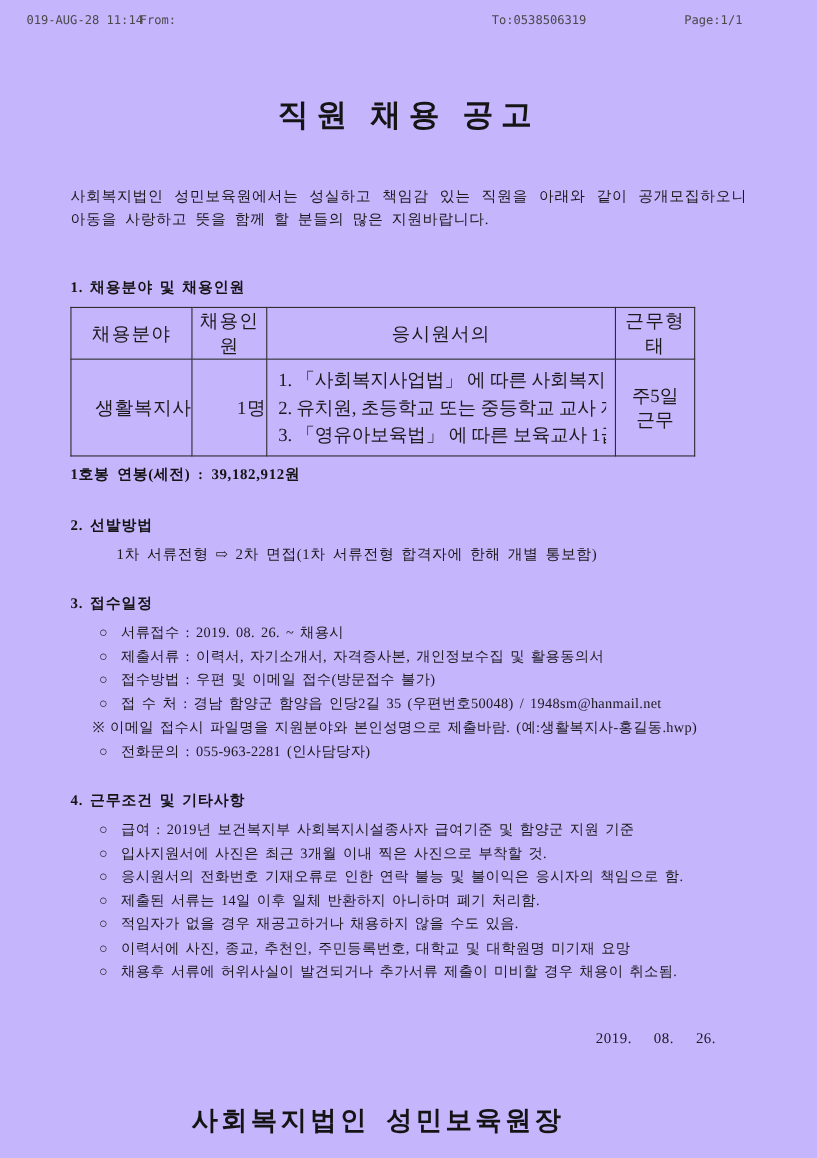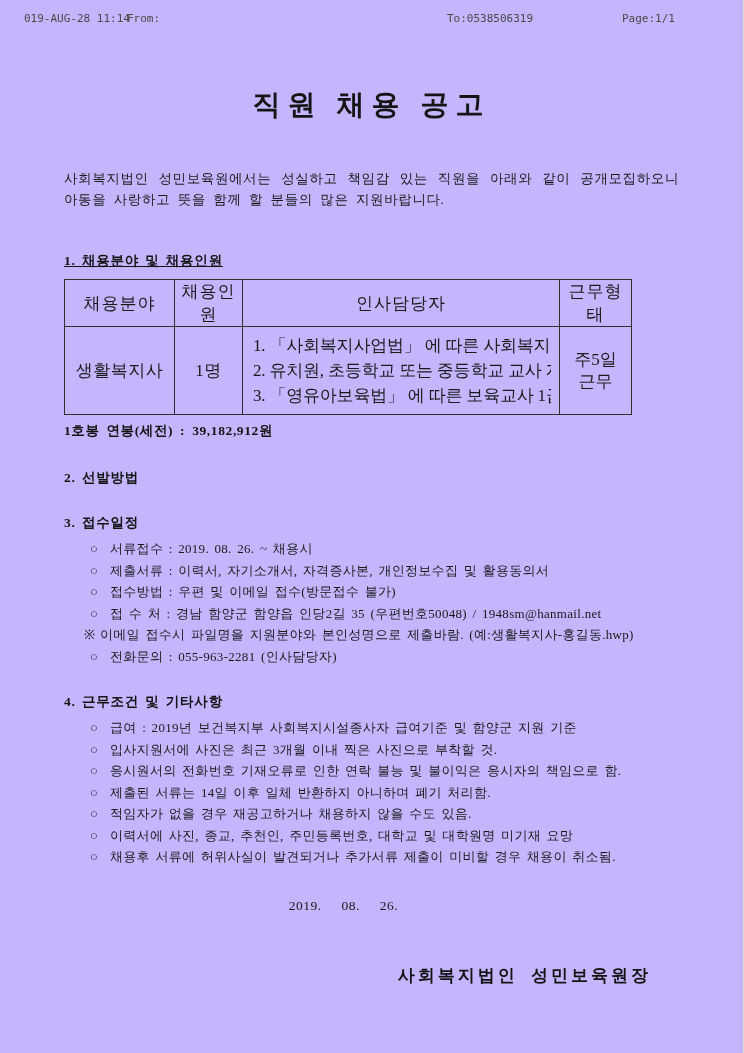--- a/index.html
+++ b/index.html
@@ -41,21 +41,21 @@
     font-size: 13.5px; line-height: 21px;
     letter-spacing: 0.6px; word-spacing: 3.5px;
     text-align: justify;
     color: #1a1a1a;
   }
   .sec-heading {
     font-size: 13.5px; font-weight: bold;
     letter-spacing: 0.8px; word-spacing: 2px;
     color: #141414;
   }
-  .sec1-heading { margin-top: 42px; text-decoration: underline; }
+  .sec1-heading { margin-top: 42px; }
 
   table.recruit-table {
     margin-top: 9px;
     width: 567px;
     border-collapse: collapse;
     table-layout: fixed;
   }
   .recruit-table th, .recruit-table td {
     border: 1.6px solid #2e2e2e;
     font-size: 17px;
@@ -65,21 +65,21 @@
     height: 44px;
     font-weight: normal;
     letter-spacing: 1px;
     text-align: center; vertical-align: middle;
   }
   .recruit-table td { height: 80px; vertical-align: middle; }
   .col-field  { width: 110px; }
   .col-count  { width: 68px; }
   .col-qual   { width: 317px; }
   .col-work   { width: 72px; }
-  .cell-center { text-align: center; letter-spacing: 0.5px; }
+  .cell-center { text-align: right; letter-spacing: 0.5px; }
   .qual-cell { padding: 6px 8px 6px 10px; }
   .qual-line { line-height: 25px; letter-spacing: -0.2px; white-space: nowrap; overflow: hidden; }
   .work-cell { text-align: center; line-height: 22px; padding: 0 8px; }
 
   .salary-note {
     margin-top: 7px;
     font-size: 13.5px; font-weight: bold;
     letter-spacing: 0.6px; word-spacing: 3px;
     color: #141414;
   }
@@ -98,31 +98,31 @@
     letter-spacing: 0.3px; word-spacing: 2px;
     color: #1a1a1a;
     white-space: nowrap;
   }
   .list-item .bullet { width: 20px; flex: 0 0 20px; }
   .list-item.note-item { padding-left: 20px; }
   .list-item.note-item .bullet { width: 16px; flex: 0 0 16px; }
   .sec4-heading { margin-top: 26px; }
 
   .doc-date {
-    margin-top: 30px;
+    margin-top: 42px;
+    text-align: right;
+    transform: translateX(-28px);
+    font-size: 13.5px; word-spacing: 16px; letter-spacing: 0.5px;
+    color: #1a1a1a;
+  }
+  .signature {
+    margin-top: 50px;
     text-align: center;
     transform: translateX(-28px);
-    font-size: 13.5px; word-spacing: 16px; letter-spacing: 0.5px;
-    color: #1a1a1a;
-  }
-  .signature {
-    margin-top: 50px;
-    text-align: right;
-    transform: translateX(-28px);
-    font-size: 17px; font-weight: bold;
+    font-size: 24px; font-weight: bold;
     letter-spacing: 3px; word-spacing: 6px;
     color: #141414;
   }
 </style>
 </head>
 <body>
 
 <div class="page">
 
   <div class="fax-header">
@@ -144,41 +144,42 @@
       <colgroup>
         <col class="col-field">
           <col class="col-count">
           <col class="col-qual">
           <col class="col-work">
       </colgroup>
       <thead>
         <tr>
           <th>채용분야</th>
           <th>채용인원</th>
-          <th>인사담당자</th>
+          <th>응시원서의</th>
           <th>근무형태</th>
         </tr>
       </thead>
       <tbody>
         <tr>
           <td class="cell-center">생활복지사</td>
           <td class="cell-center">1명</td>
           <td class="qual-cell">
             <div class="qual-line">1. 「사회복지사업법」 에 따른 사회복지사 2급 이상 자격이 있는 사람</div>
             <div class="qual-line">2. 유치원, 초등학교 또는 중등학교 교사 자격이 있는 사람</div>
             <div class="qual-line">3. 「영유아보육법」 에 따른 보육교사 1급 자격이 있는 사람</div>
           </td>
           <td class="work-cell">주5일 근무</td>
         </tr>
       </tbody>
     </table>
 
     <div class="salary-note">1호봉 연봉(세전) : 39,182,912원</div>
 
     <div class="sec-heading sec2-heading">2. 선발방법</div>
+    <div class="sec2-body">1차 서류전형  ⇨ 2차 면접(1차 서류전형 합격자에 한해 개별 통보함)</div>
 
     <div class="sec-heading sec3-heading">3. 접수일정</div>
     <div class="item-list">
       <div class="list-item">
         <span class="bullet">○</span>
         <span>서류접수 : 2019. 08. 26. ~ 채용시</span>
       </div>
       <div class="list-item">
         <span class="bullet">○</span>
         <span>제출서류 : 이력서, 자기소개서, 자격증사본, 개인정보수집 및 활용동의서</span>

